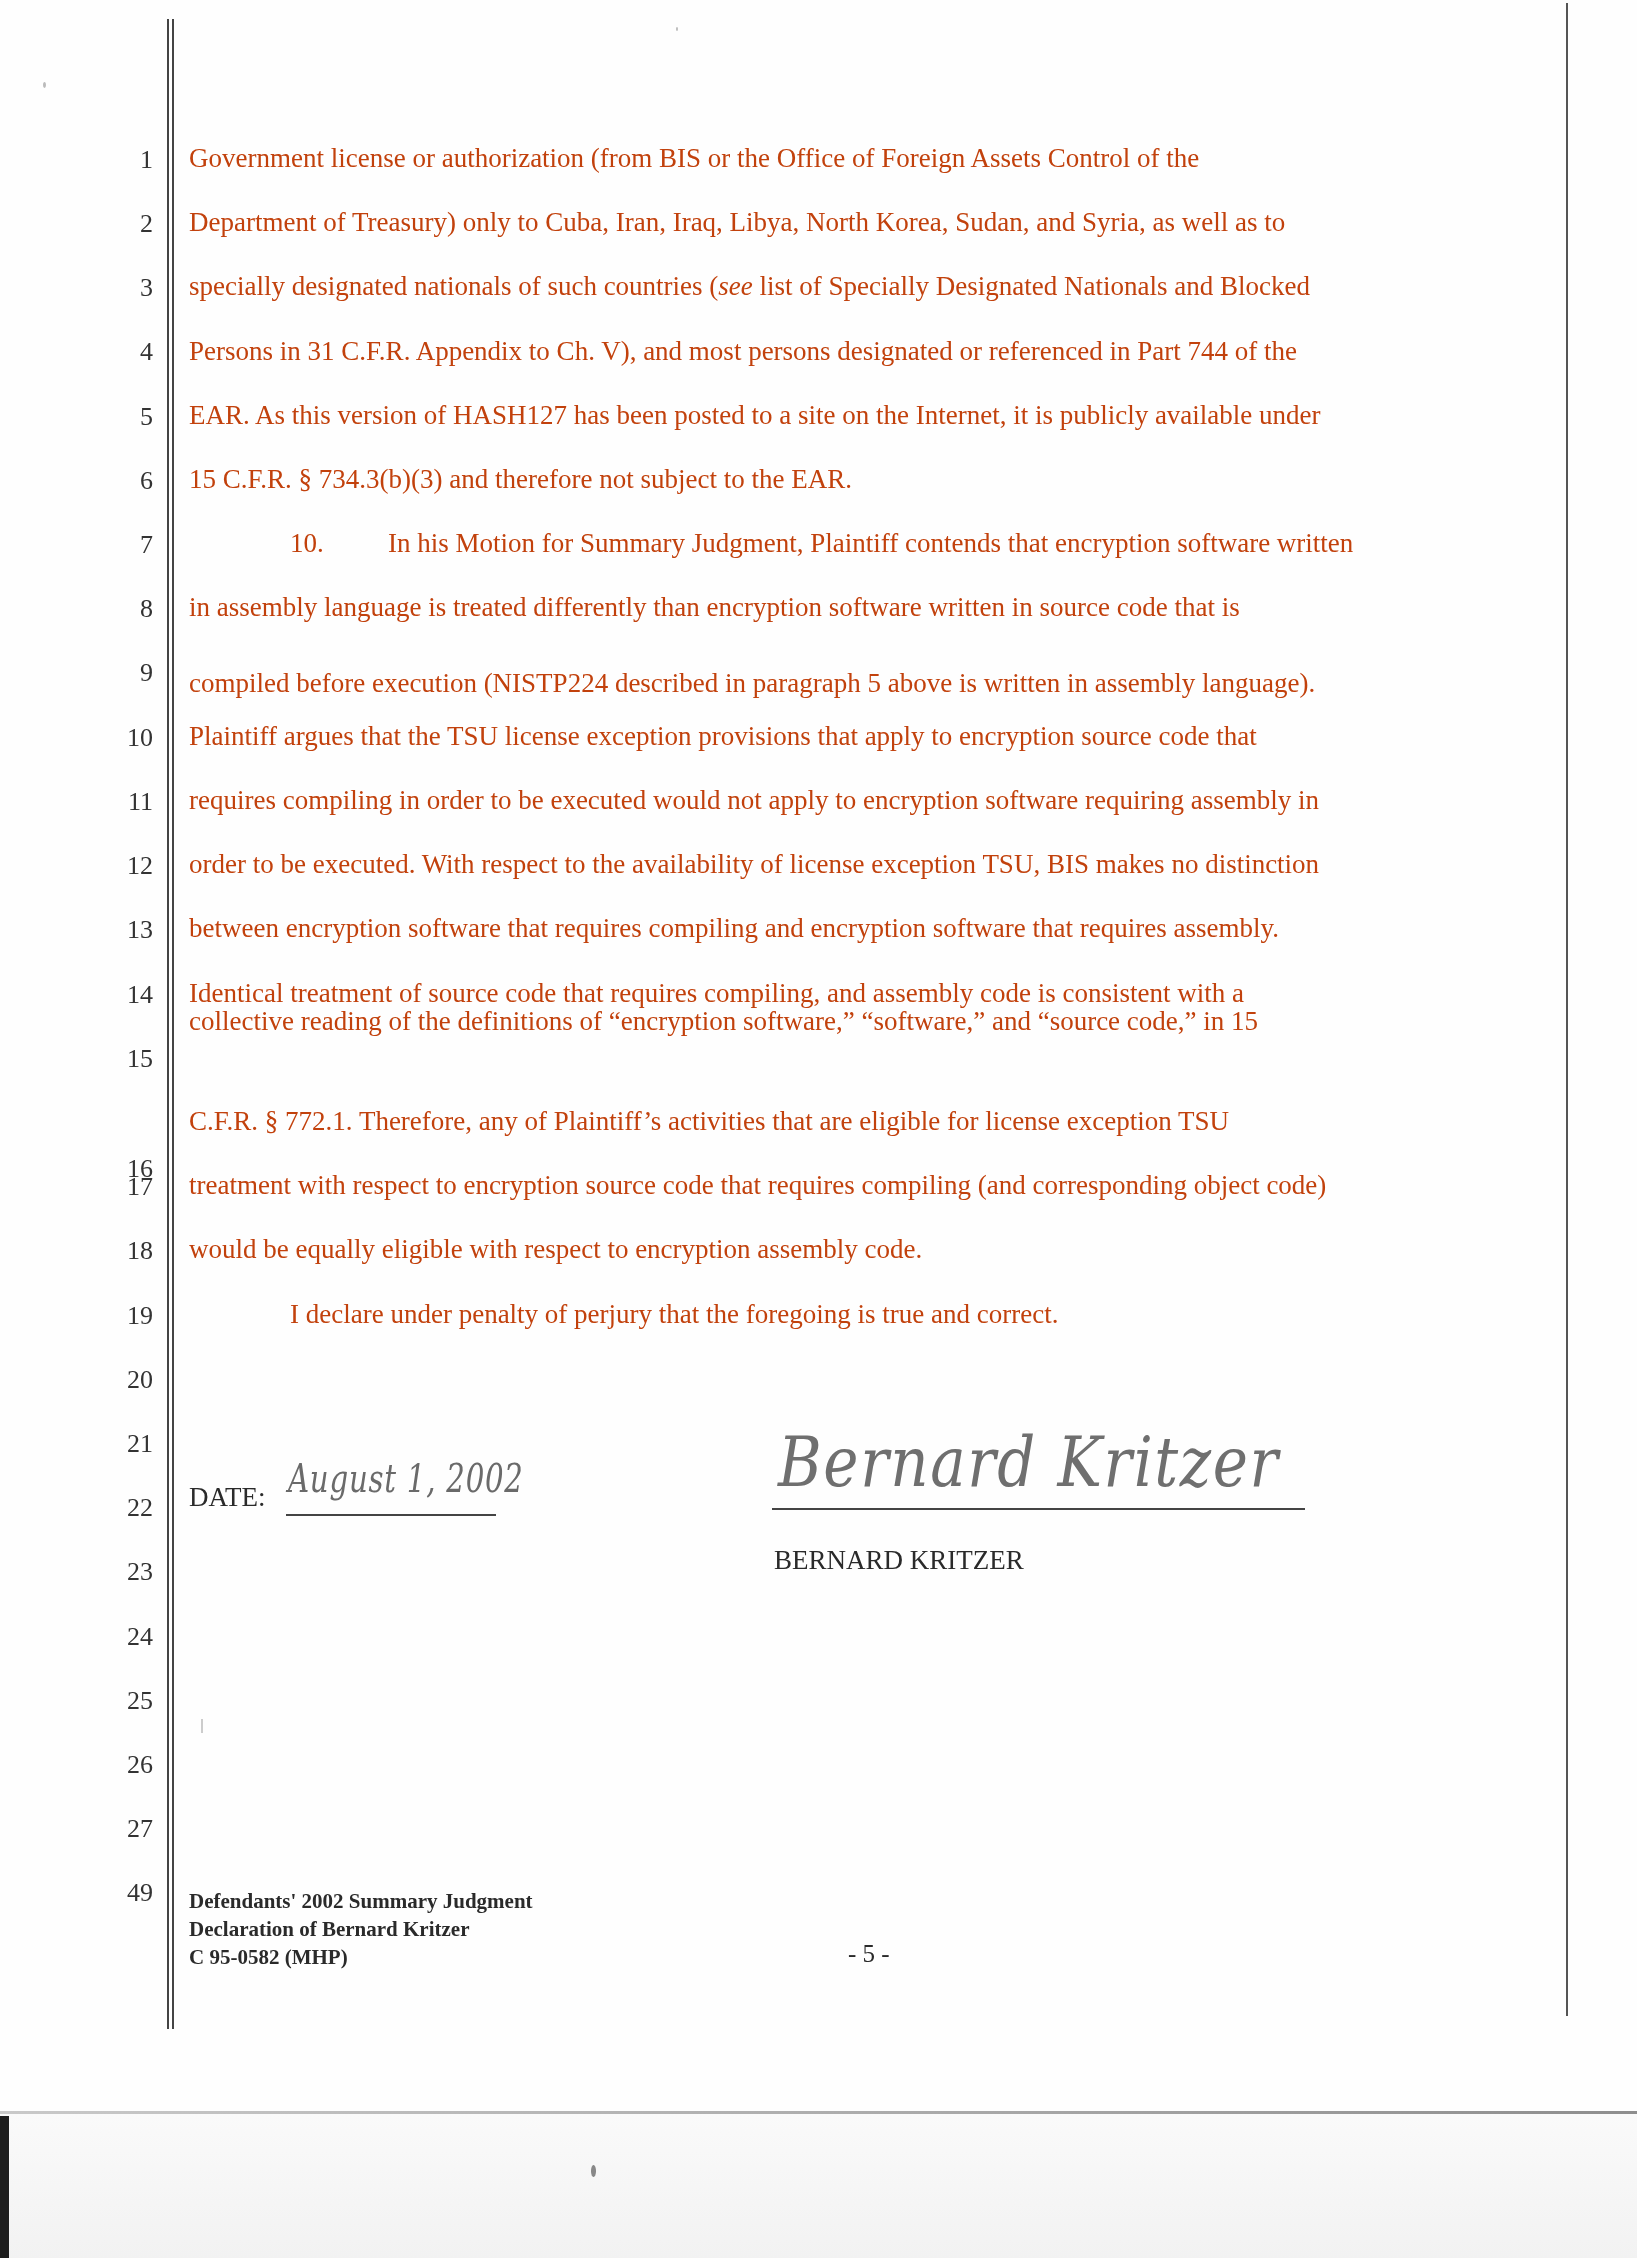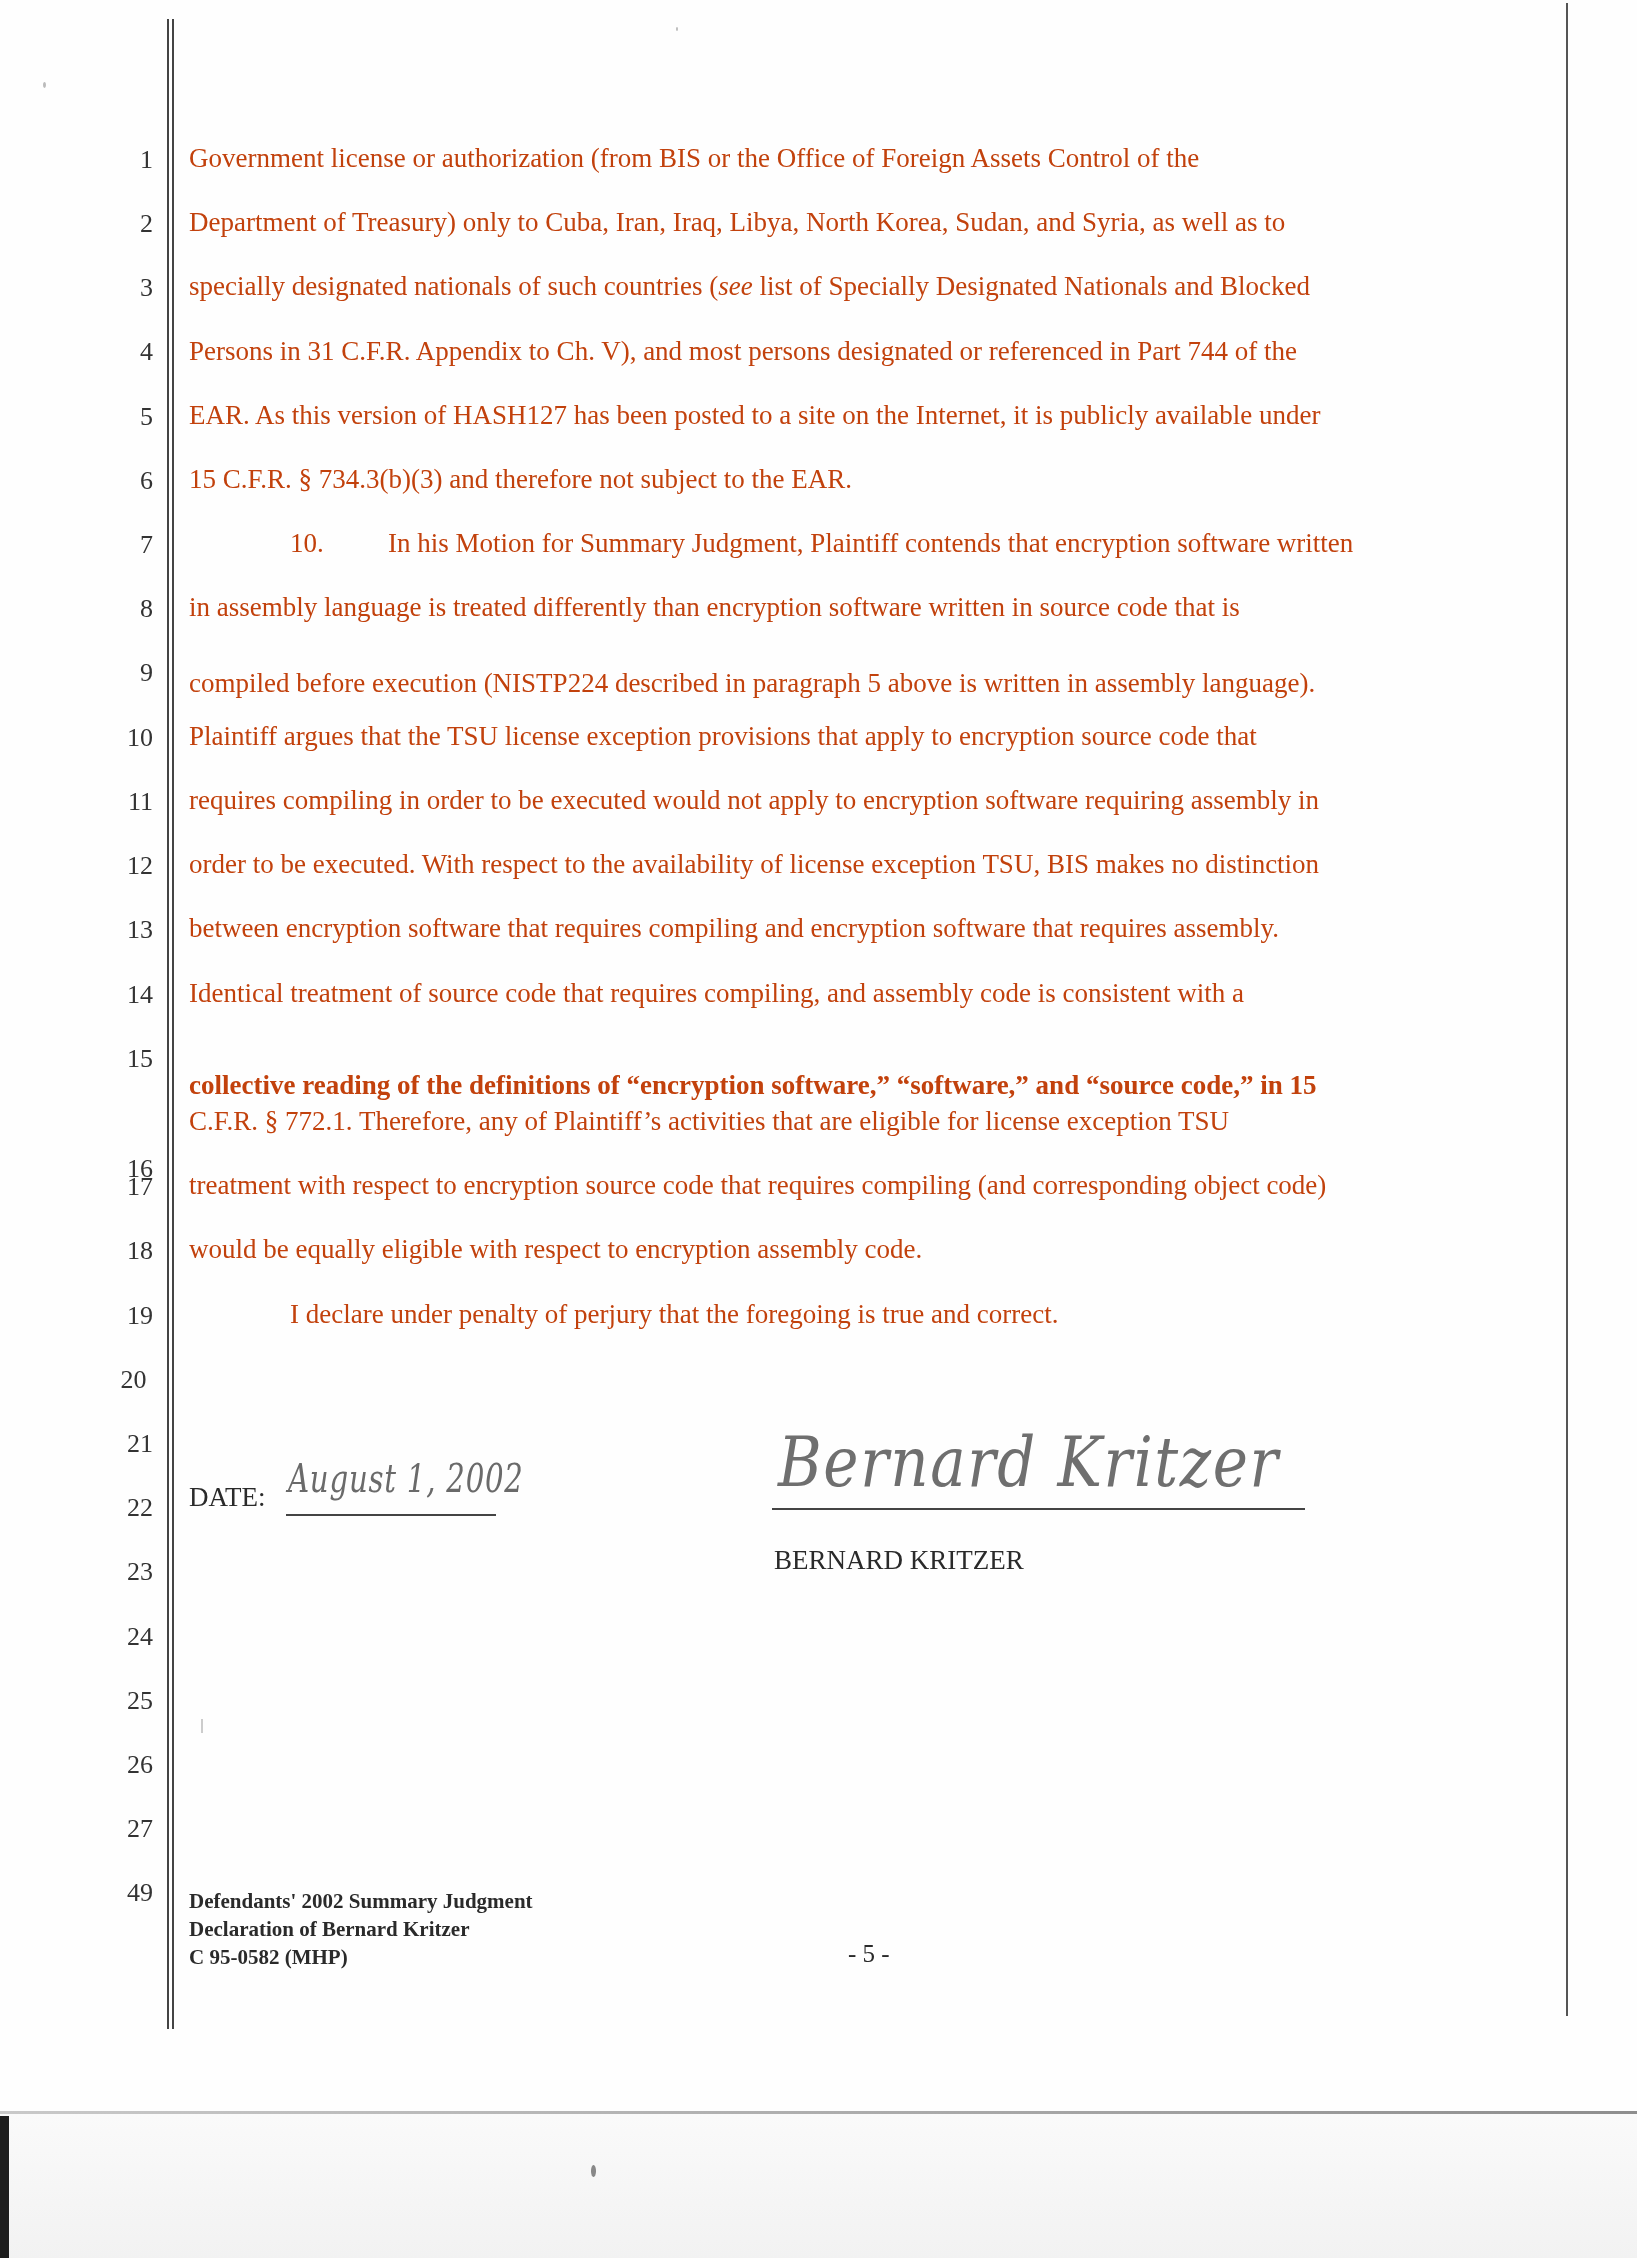--- a/index.html
+++ b/index.html
@@ -55,21 +55,21 @@
       <div class="ln" style="top: 723px;">10</div>
       <div class="ln" style="top: 787px;">11</div>
       <div class="ln" style="top: 851px;">12</div>
       <div class="ln" style="top: 915px;">13</div>
       <div class="ln" style="top: 980px;">14</div>
       <div class="ln" style="top: 1044px;">15</div>
       <div class="ln" style="top: 1154px;">16</div>
       <div class="ln" style="top: 1172px;">17</div>
       <div class="ln" style="top: 1236px;">18</div>
       <div class="ln" style="top: 1301px;">19</div>
-      <div class="ln" style="top: 1365px; text-align: center;">20</div>
+      <div class="ln" style="top: 1365px;">20</div>
       <div class="ln" style="top: 1429px;">21</div>
       <div class="ln" style="top: 1493px;">22</div>
       <div class="ln" style="top: 1557px;">23</div>
       <div class="ln" style="top: 1622px;">24</div>
       <div class="ln" style="top: 1686px;">25</div>
       <div class="ln" style="top: 1750px;">26</div>
       <div class="ln" style="top: 1814px;">27</div>
       <div class="ln" style="top: 1878px;">49</div>
     </div>
   <div id="body-lines">
@@ -80,21 +80,21 @@
       <div class="tl" style="top: 400px;">EAR.  As this version of HASH127 has been posted to a site on the Internet, it is publicly available under</div>
       <div class="tl" style="top: 464px;">15 C.F.R. § 734.3(b)(3) and therefore not subject to the EAR.</div>
       <div class="tl indent" style="top: 528px;"><span class="pnum">10.</span><span>In his Motion for Summary Judgment, Plaintiff contends that encryption software written</span></div>
       <div class="tl" style="top: 592px;">in assembly language is treated differently than encryption software written in source code that is</div>
       <div class="tl" style="top: 668px;">compiled before execution (NISTP224 described in paragraph 5 above is written in assembly language).</div>
       <div class="tl" style="top: 721px;">Plaintiff argues that the TSU license exception provisions that apply to encryption source code that</div>
       <div class="tl" style="top: 785px;">requires compiling in order to be executed would not apply to encryption software requiring assembly in</div>
       <div class="tl" style="top: 849px;">order to be executed.  With respect to the availability of license exception TSU, BIS makes no distinction</div>
       <div class="tl" style="top: 913px;">between encryption software that requires compiling and encryption software that requires assembly.</div>
       <div class="tl" style="top: 978px;">Identical treatment of source code that requires compiling, and assembly code is consistent with a</div>
-      <div class="tl" style="top: 1070px; font-weight: bold;">collective reading of the definitions of “encryption software,” “software,” and “source code,” in 15</div>
+      <div class="tl" style="top: 1006px;">collective reading of the definitions of “encryption software,” “software,” and “source code,” in 15</div>
       <div class="tl" style="top: 1106px;">C.F.R. § 772.1.  Therefore, any of Plaintiff’s activities that are eligible for license exception TSU</div>
       <div class="tl" style="top: 1170px;">treatment with respect to encryption source code that requires compiling (and corresponding object code)</div>
       <div class="tl" style="top: 1234px;">would be equally eligible with respect to encryption assembly code.</div>
       <div class="tl indent" style="top: 1299px;">I declare under penalty of perjury that the foregoing is true and correct.</div>
     </div>
 
   <div class="date-label">DATE:</div>
   <div class="date-hand">August 1, 2002</div>
   <div class="date-line"></div>
 

